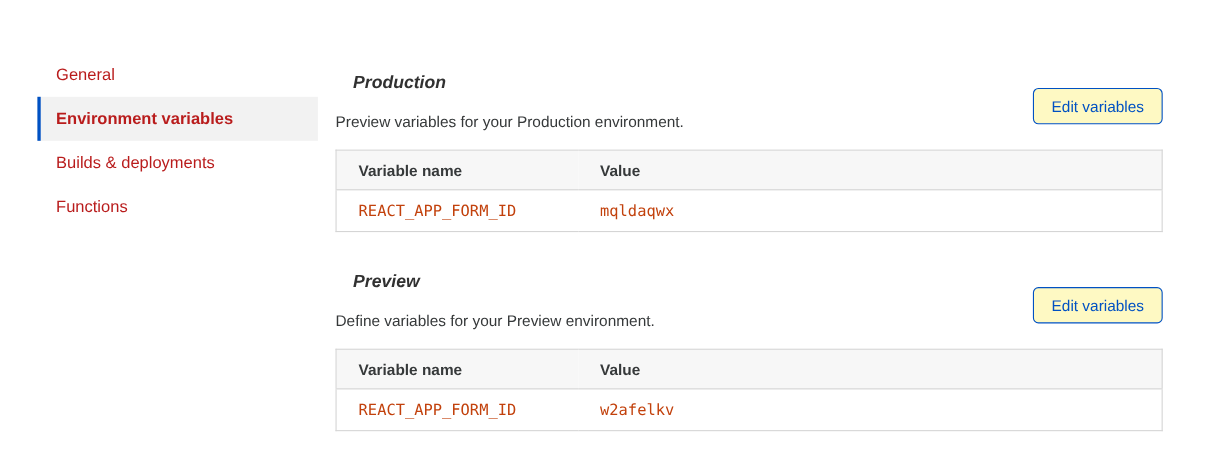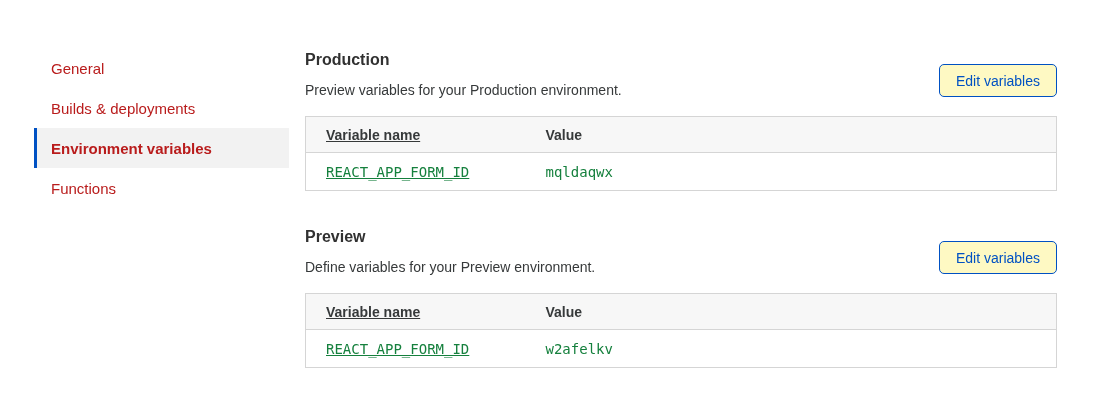--- a/index.html
+++ b/index.html
@@ -44,25 +44,26 @@
     position: absolute;
     left: 305px;
     top: 0;
     width: 752px;
     padding-top: 50px;
   }
   .section { position: relative; }
   .section + .section { margin-top: 36px; }
 
   .section-title {
-    margin: 0;
+    margin: 16px;
     font-size: 16px;
     line-height: 20px;
     font-weight: 700;
     color: #313131;
+    font-style: italic;
   }
   .section-desc {
     margin: 12px 0 0 0;
     font-size: 14px;
     line-height: 16px;
     color: #36393a;
   }
   .edit-btn {
     position: absolute;
     top: 14px;
@@ -91,38 +92,38 @@
     font-size: 14px;
     font-weight: 700;
     color: #36393a;
     height: 36px;
     padding: 0 20px;
     border-bottom: 1px solid var(--table-border, #d5d5d5);
   }
   .vars-table td {
     font-family: "DejaVu Sans Mono", monospace;
     font-size: 14px;
-    color: #15803d;
+    color: #c2410c;
     height: 38px;
     padding: 0 20px;
   }
-  .col-name { width: 220px; text-decoration: underline; }
+  .col-name { width: 220px; }
 </style>
 </head>
 <body>
 
 <nav class="sidebar">
   <div class="side-item">
     <span>General</span>
   </div>
+  <div class="side-item selected">
+    <span>Environment variables</span>
+  </div>
   <div class="side-item">
     <span>Builds &amp; deployments</span>
-  </div>
-  <div class="side-item selected">
-    <span>Environment variables</span>
   </div>
   <div class="side-item">
     <span>Functions</span>
   </div>
 </nav>
 
 <main class="content">
 
   <section class="section">
     <h2 class="section-title">Production</h2>

